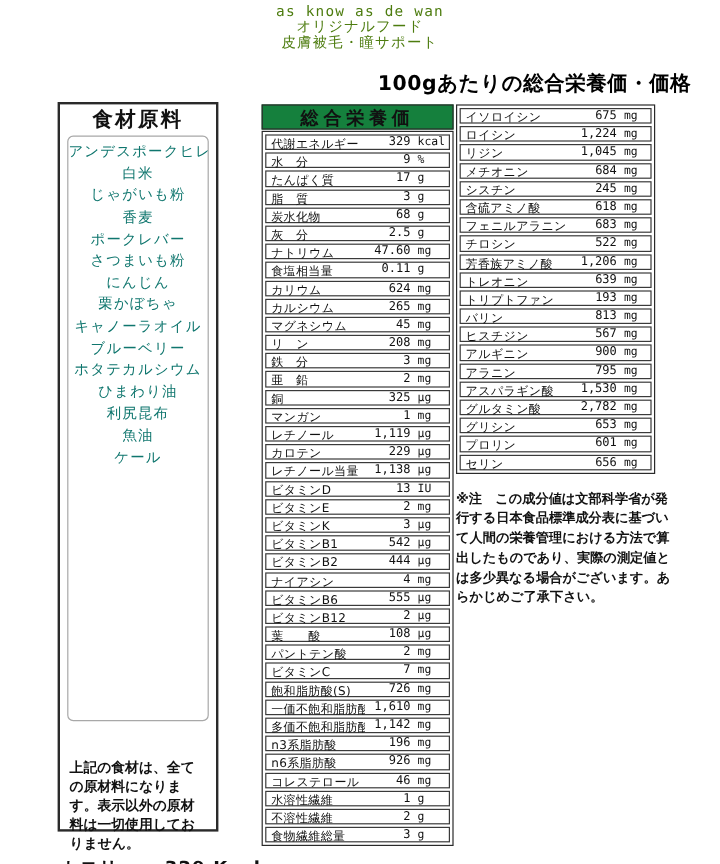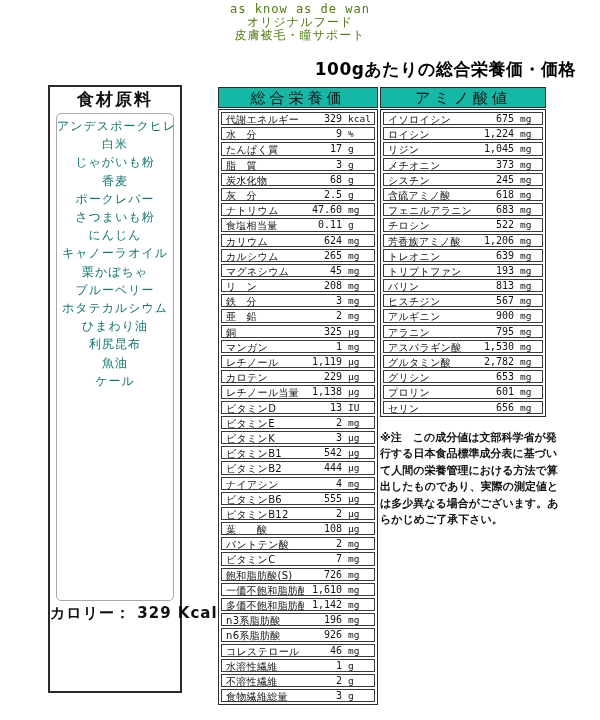--- a/index.html
+++ b/index.html
@@ -39,23 +39,23 @@
     margin:30px 7px 0 8px;font-size:11.5px;font-weight:bold;
     line-height:16px;color:#111;text-align:left;
   }
   .calorie{
     text-align:center;font-size:15px;font-weight:bold;margin:3px 0 0;
     letter-spacing:1px;white-space:nowrap;
   }
 
   
   .col-header{
-    border:1px solid #2a2a2a;text-align:center;font-size:15px;font-weight:normal;
+    border:1px solid #2a2a2a;text-align:center;font-size:15px;font-weight:bold;
     letter-spacing:4px;height:21px;line-height:20px;box-sizing:border-box;
-    margin-bottom:1px;background:#14b8a6;white-space:nowrap;
+    margin-bottom:1px;background:#15803d;white-space:nowrap;
   }
   .rows-box{border:1px solid #2a2a2a;padding:2px 2px 1px;background:#fff;}
   .nrow{
     display:flex;align-items:flex-start;border:1px solid #3a3a3a;box-sizing:border-box;
     height:13.2px;margin-bottom:2px;padding:0 2px 0 4px;font-size:10px;
     background:#fff;white-space:nowrap;
   }
   .nrow:last-child{margin-bottom:1px;}
   .nlabel{flex:1;overflow:hidden;letter-spacing:0.3px;}
   .nvalue{text-align:right;font-family:"DejaVu Sans Mono","DejaVu Sans",monospace;font-size:10px;}
@@ -91,29 +91,30 @@
   <section class="left-col">
     <h2 class="left-title">食材原料</h2>
     <div class="ing-box">
         <div class="ing-item">アンデスポークヒレ肉</div>
         <div class="ing-item">白米</div>
         <div class="ing-item">じゃがいも粉</div>
         <div class="ing-item">香麦</div>
         <div class="ing-item">ポークレバー</div>
         <div class="ing-item">さつまいも粉</div>
         <div class="ing-item">にんじん</div>
+        <div class="ing-item">栗かぼちゃ</div>
         <div class="ing-item">キャノーラオイル</div>
-        <div class="ing-item">栗かぼちゃ</div>
         <div class="ing-item">ブルーベリー</div>
         <div class="ing-item">ホタテカルシウム</div>
         <div class="ing-item">ひまわり油</div>
         <div class="ing-item">利尻昆布</div>
         <div class="ing-item">魚油</div>
         <div class="ing-item">ケール</div>
       </div>
+    <p class="ing-note">上記の食材は、全ての原材料になります。表示以外の原材料は一切使用しておりません。</p>
     <p class="calorie">カロリー： 329 Kcal</p>
   </section>
 
   <section class="mid-col">
     <div class="col-header">総合栄養価</div>
     <div class="rows-box">
         <div class="nrow">
         <span class="nlabel">代謝エネルギー</span>
         <span class="nvalue">329</span>
         <span class="nunit">kcal</span>
@@ -305,40 +306,39 @@
       </div>
         <div class="nrow">
         <span class="nlabel">食物繊維総量</span>
         <span class="nvalue">3</span>
         <span class="nunit">g</span>
       </div>
       </div>
   </section>
 
   <section class="right-col">
-    <div class="col-header">アミノ酸値</div>
     <div class="rows-box">
         <div class="nrow">
         <span class="nlabel">イソロイシン</span>
         <span class="nvalue">675</span>
         <span class="nunit">mg</span>
       </div>
         <div class="nrow">
         <span class="nlabel">ロイシン</span>
         <span class="nvalue">1,224</span>
         <span class="nunit">mg</span>
       </div>
         <div class="nrow">
         <span class="nlabel">リジン</span>
         <span class="nvalue">1,045</span>
         <span class="nunit">mg</span>
       </div>
         <div class="nrow">
         <span class="nlabel">メチオニン</span>
-        <span class="nvalue">373</span>
+        <span class="nvalue">684</span>
         <span class="nunit">mg</span>
       </div>
         <div class="nrow">
         <span class="nlabel">シスチン</span>
         <span class="nvalue">245</span>
         <span class="nunit">mg</span>
       </div>
         <div class="nrow">
         <span class="nlabel">含硫アミノ酸</span>
         <span class="nvalue">618</span>

